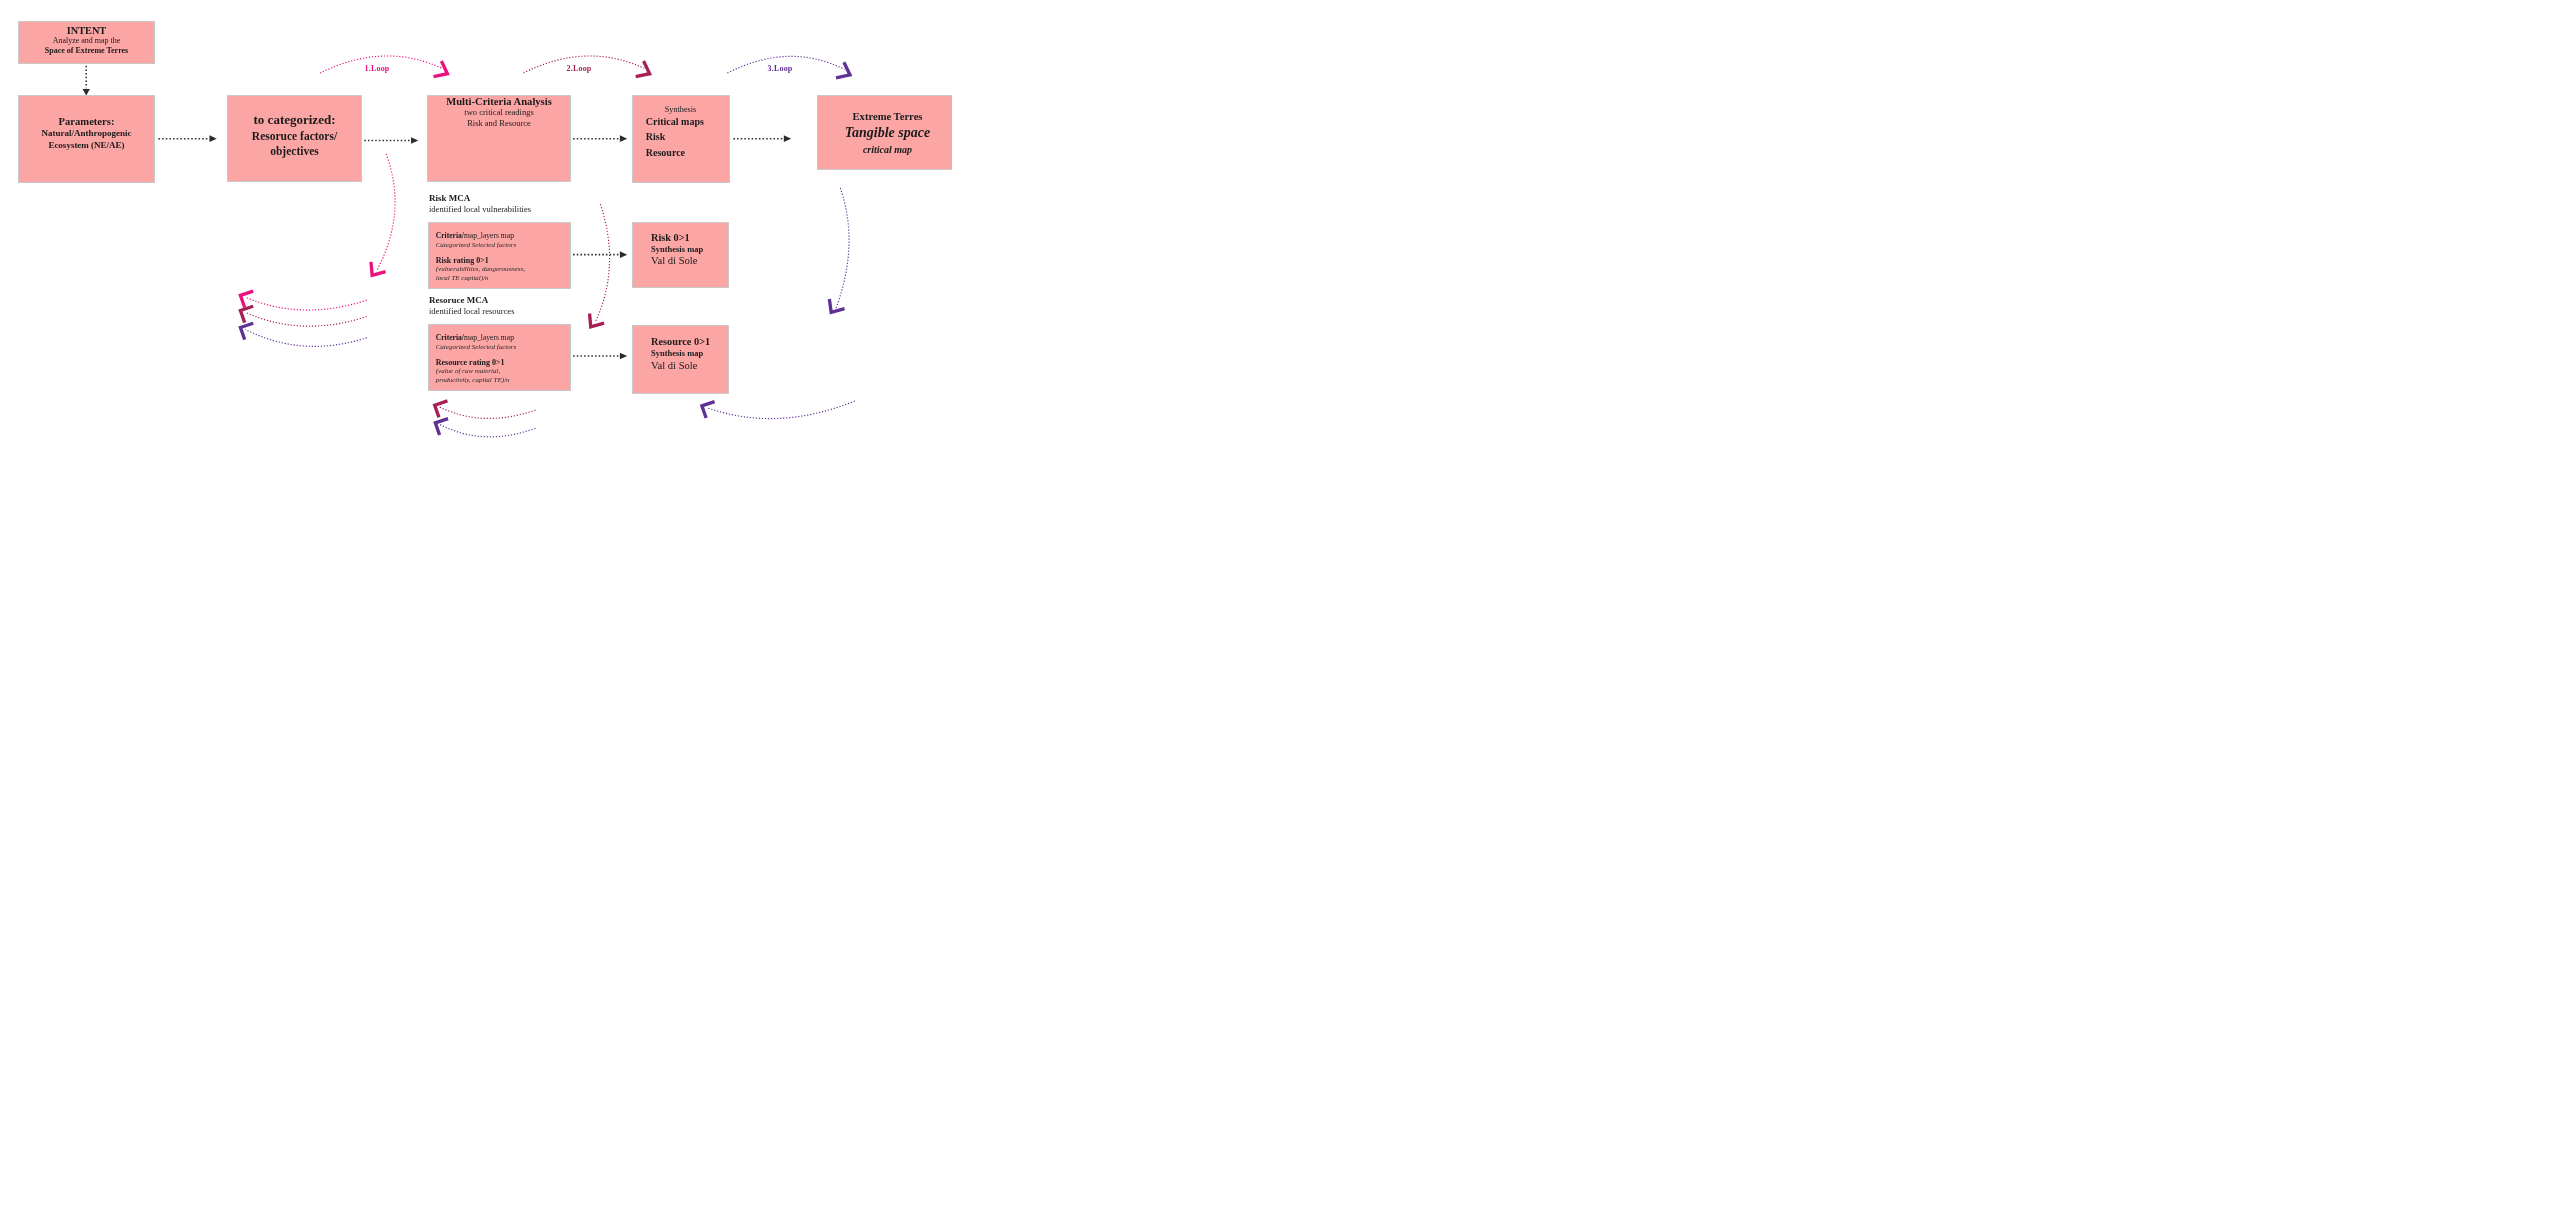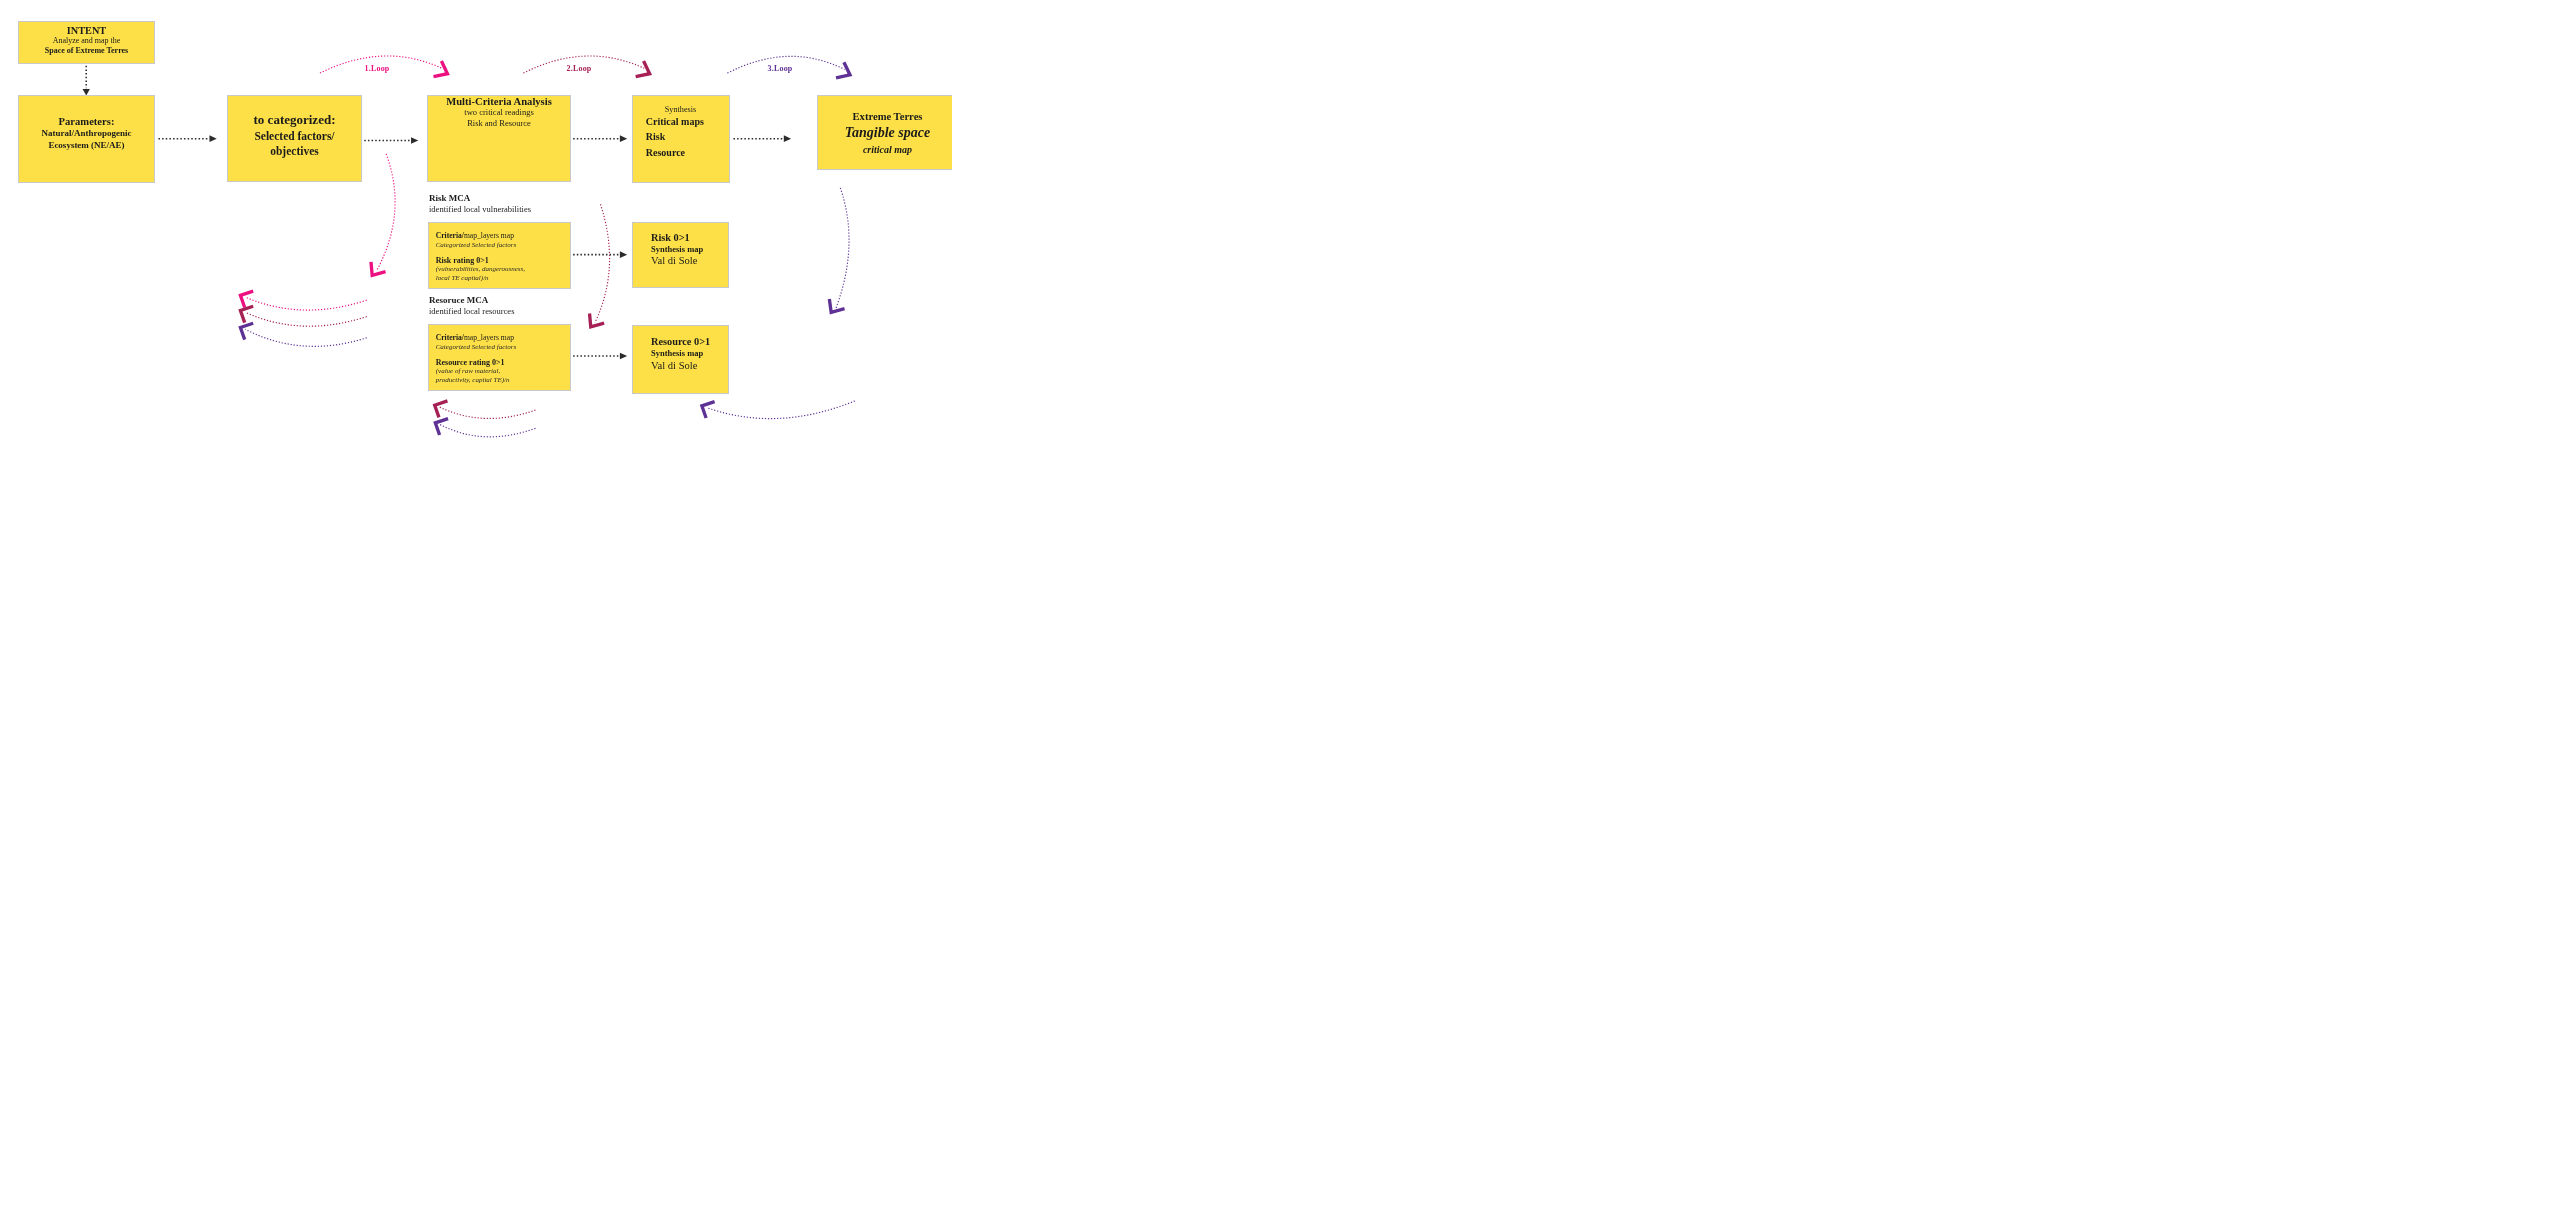--- a/index.html
+++ b/index.html
@@ -1,18 +1,18 @@
 <!DOCTYPE html>
 <html style="font-size:9.7px"><head>
 <meta charset="utf-8">
 <style>
   html,body{margin:0;padding:0;background:#ffffff;}
   #canvas{position:relative;width:952px;height:454px;background:#ffffff;overflow:hidden;
           font-family:"Liberation Serif","DejaVu Serif",serif;color:#1b1b1b;}
-  .box{position:absolute;border:0.6px solid #c9c9c9;background:#fde047;box-sizing:border-box;}
+  .box{position:absolute;border:0.6px solid #c9c9c9;background:#fca5a5;box-sizing:border-box;}
   .center{text-align:center;}
   #arrows{position:absolute;left:0;top:0;width:952px;height:454px;pointer-events:none;}
   .loop-label{position:absolute;font-weight:bold;font-size:8px;letter-spacing:0.2px;}
   .h-title{font-weight:bold;font-size:9px;line-height:1.25;}
   .h-sub{font-size:8.5px;line-height:1.35;}
   .small-it{font-style:italic;font-size:7px;line-height:1.35;color:#2a2a2a;}
   .crit-line{font-size:7.6px;line-height:1.3;}
   .crit-bold{font-weight:bold;}
   .rating{font-weight:bold;font-size:8px;margin-top:5.5px;}
 </style>
@@ -83,21 +83,21 @@
   </div>
 
   <div class="box center" style="left:18px;top:95px;width:137px;height:88px;padding-top:20px;">
     <div style="font-weight:bold;font-size:10.6px;">Parameters:</div>
     <div style="font-weight:bold;font-size:9px;line-height:1.35;">Natural/Anthropogenic</div>
     <div style="font-weight:bold;font-size:9px;line-height:1.35;">Ecosystem (NE/AE)</div>
   </div>
 
   <div class="box center" style="left:227px;top:95px;width:135px;height:87px;padding-top:16px;">
     <div style="font-weight:bold;font-size:13px;">to categorized:</div>
-    <div style="font-weight:bold;font-size:11.5px;line-height:1.45;">Selected factors/</div>
+    <div style="font-weight:bold;font-size:11.5px;line-height:1.45;">Resoruce factors/</div>
     <div style="font-weight:bold;font-size:11.5px;line-height:1.1;">objectives</div>
   </div>
 
   <div class="box center" style="left:427px;top:95px;width:144px;height:87px;">
     <div style="font-weight:bold;font-size:10.6px;">Multi-Criteria Analysis</div>
     <div style="font-size:8.5px;line-height:1.35;">two critical readings</div>
     <div style="font-size:8.5px;line-height:1.35;">Risk and Resource</div>
   </div>
 
   <div class="box" style="left:632px;top:95px;width:98px;height:88px;padding:8.5px 0 0 12.8px;">

